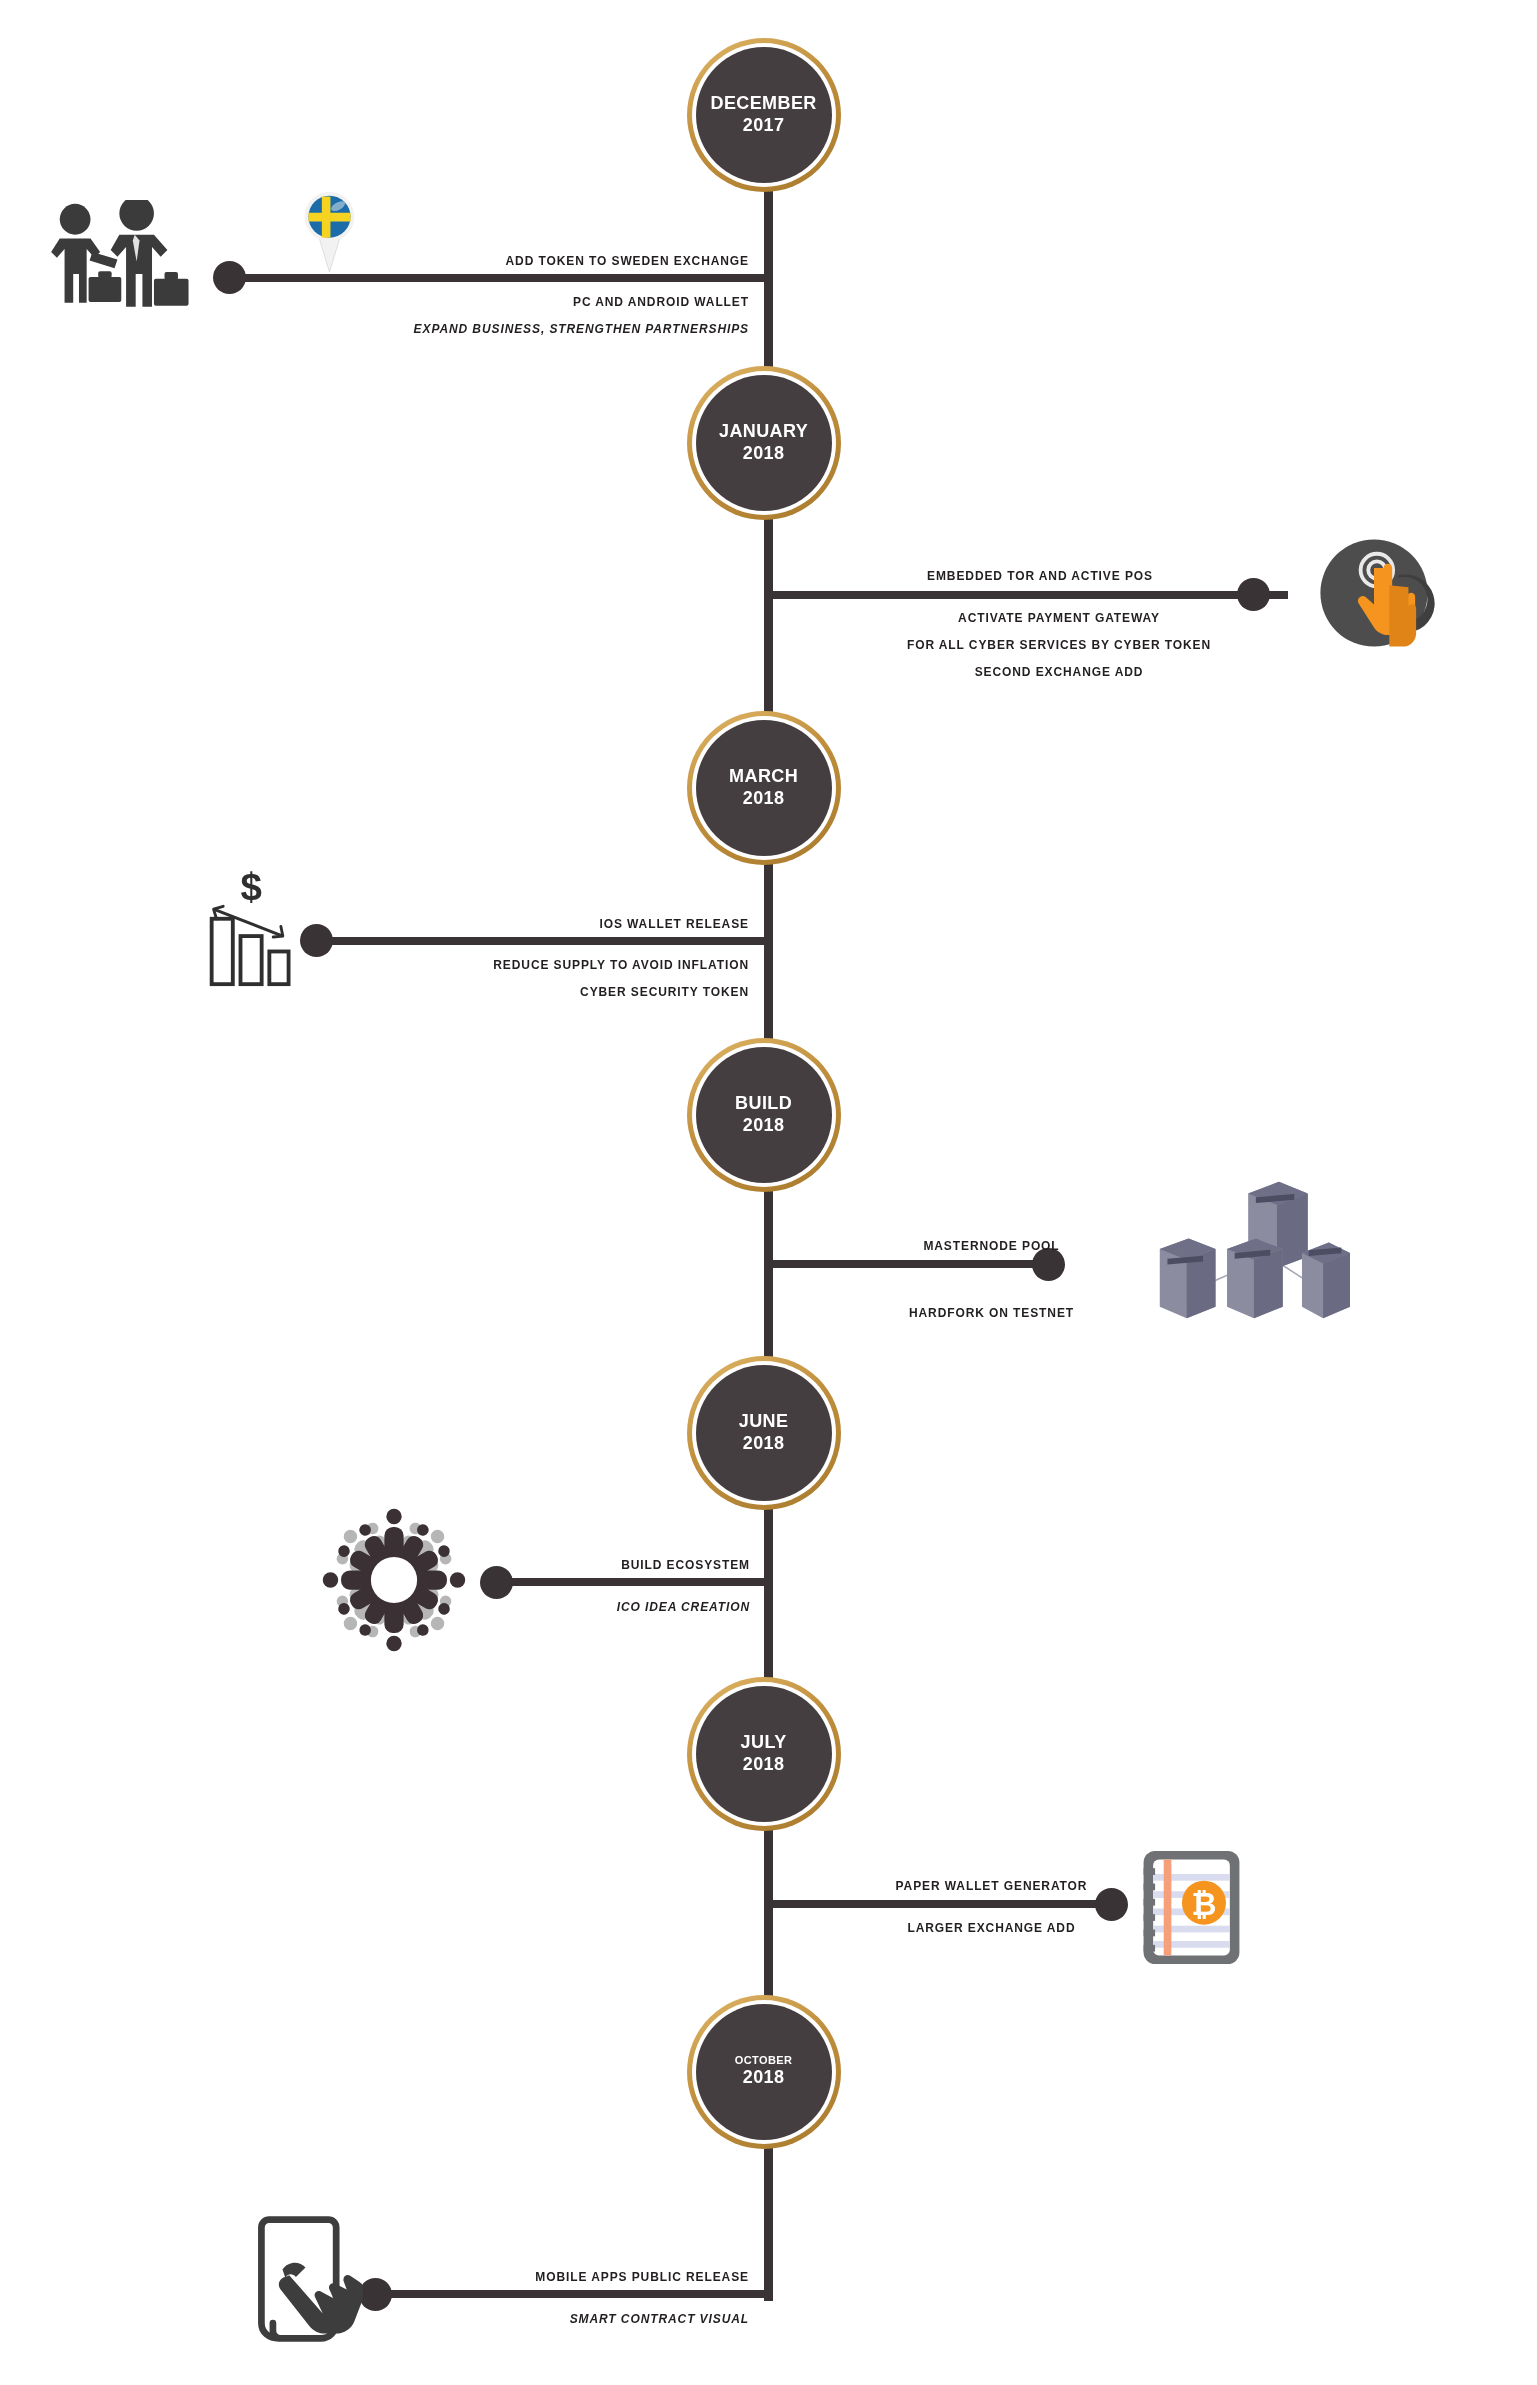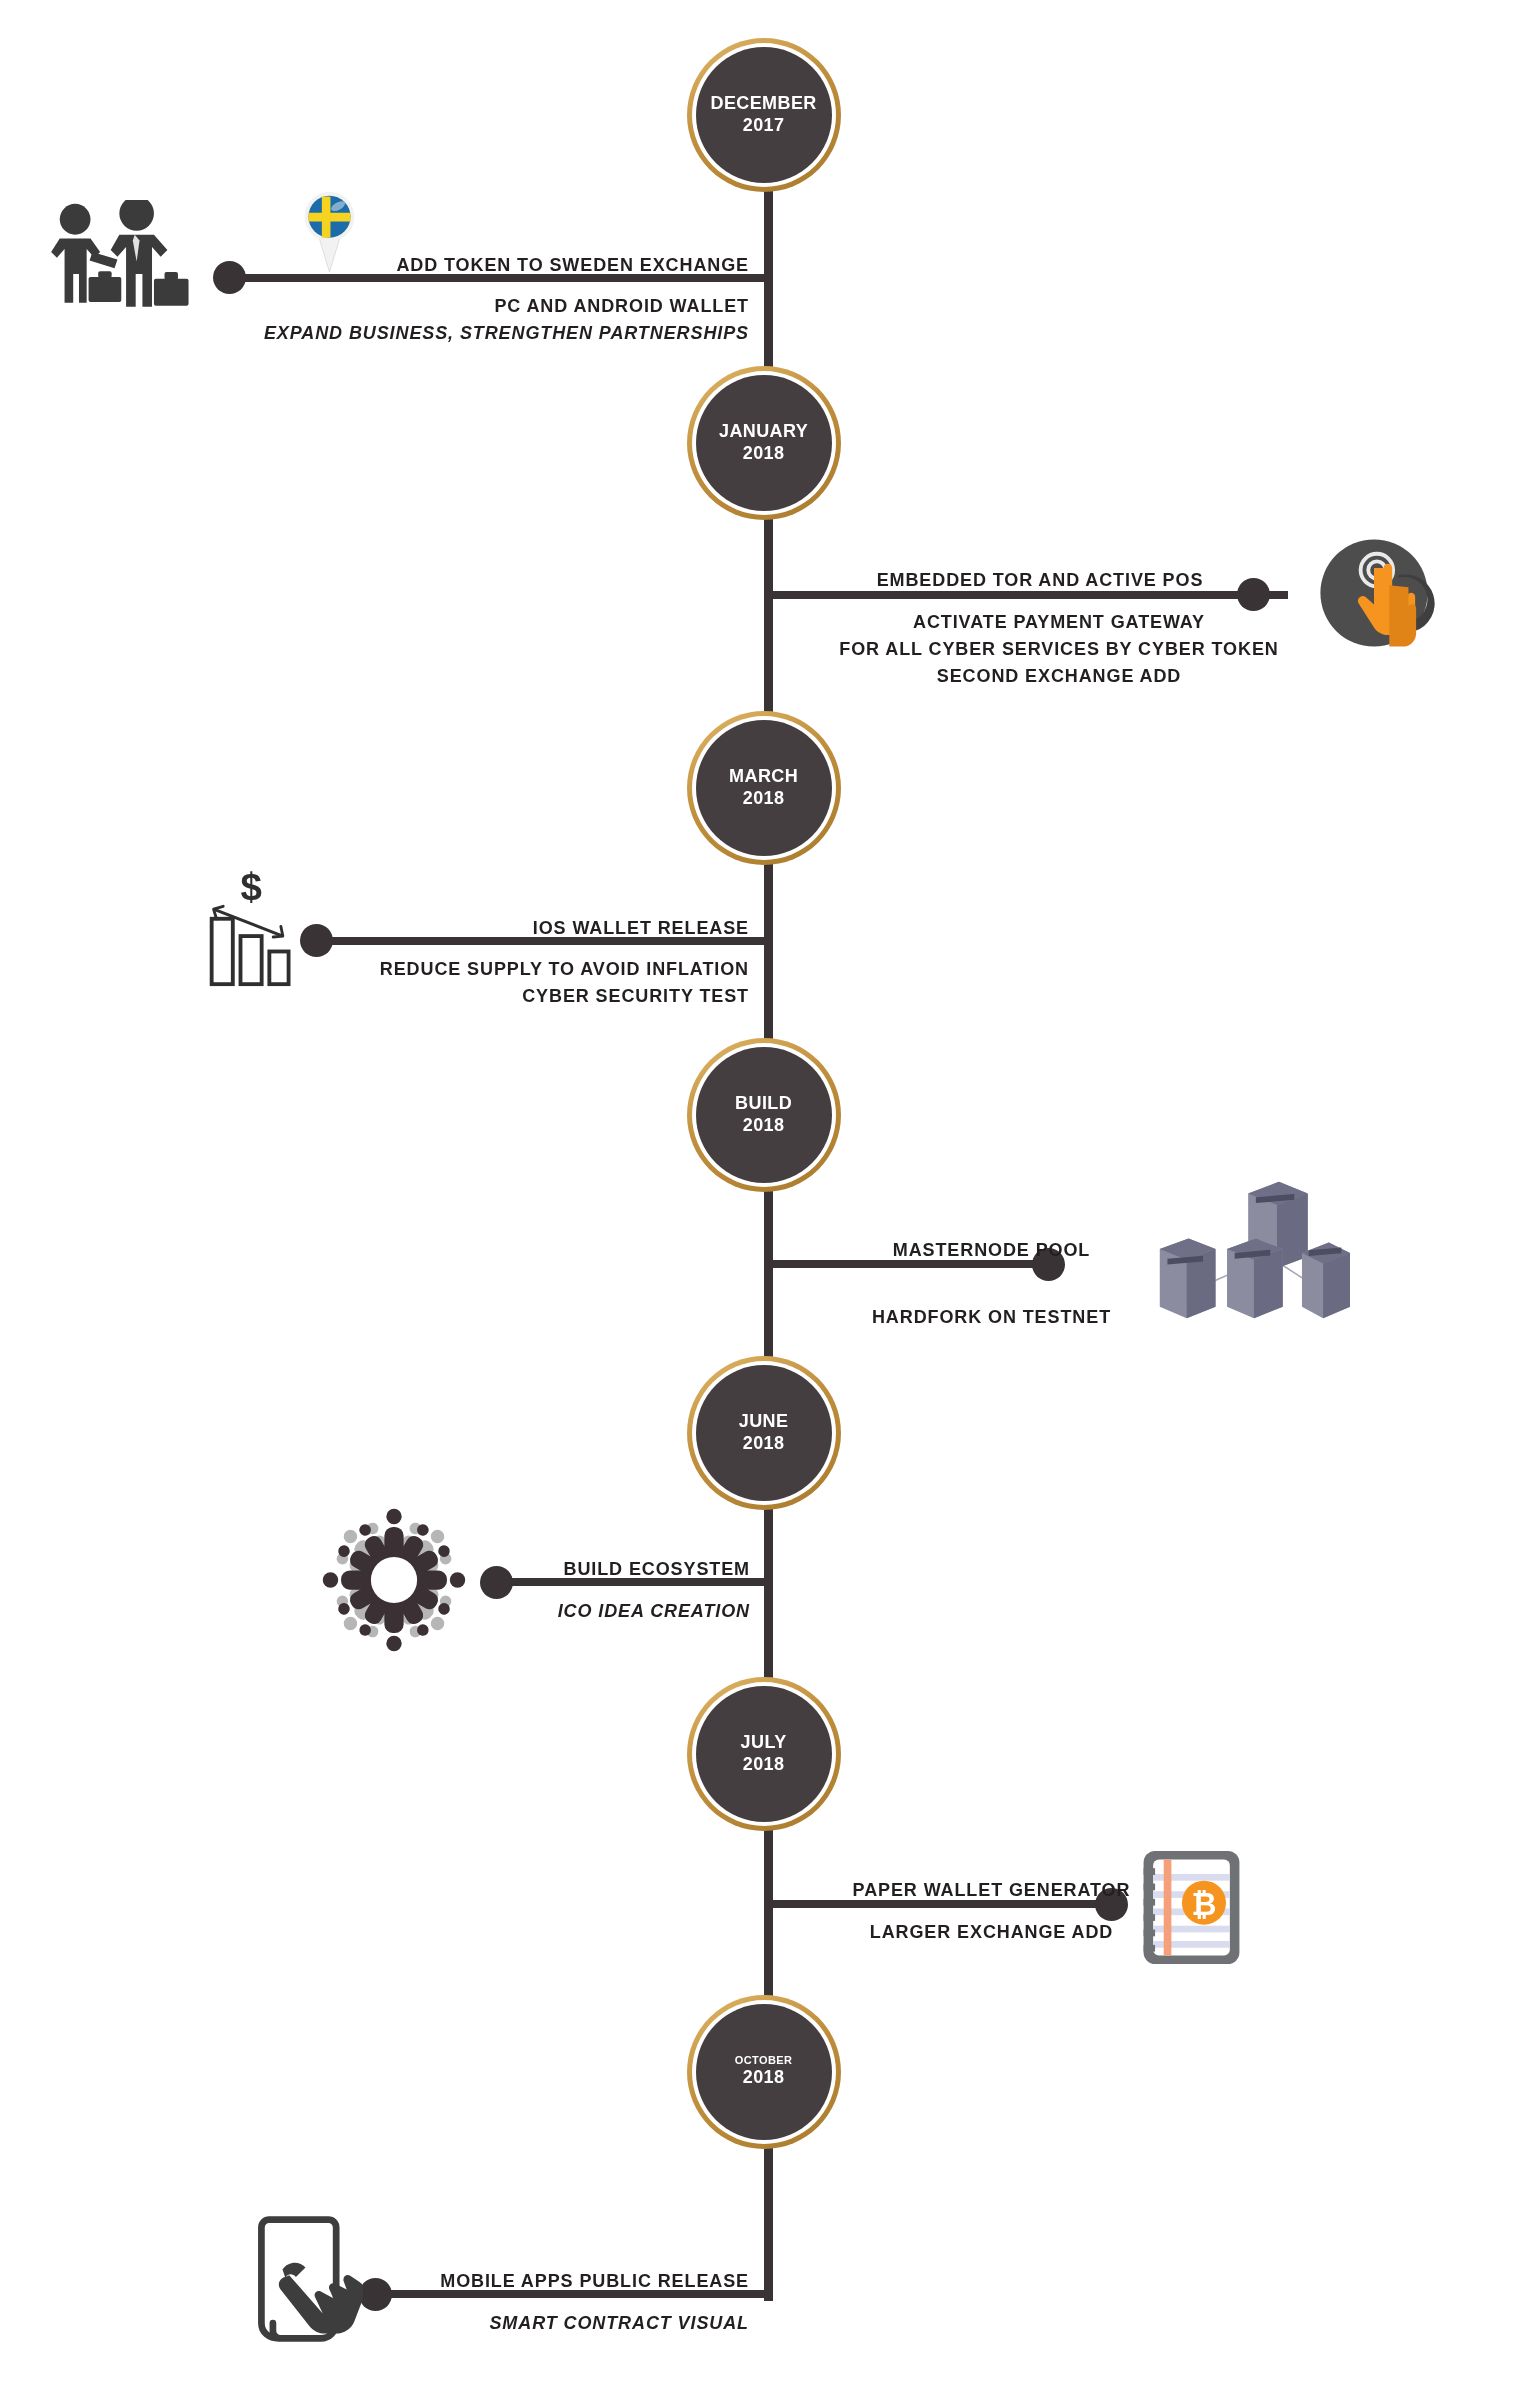--- a/index.html
+++ b/index.html
@@ -78,21 +78,21 @@
     border-radius: 50%;
     background: #3a3336;
     z-index: 4;
   }
 
   
   .txt {
     position: absolute;
     color: #231f20;
     font-weight: bold;
-    font-size: 18px;
+    font-size: 12px;
     letter-spacing: 0.9px;
     line-height: 1.52;
     white-space: pre;
     z-index: 4;
   }
   .txt.right-align { text-align: right; }
   .txt.left-align  { text-align: center; }
 
   
   .icon-box { position: absolute; z-index: 4; }
@@ -211,21 +211,21 @@
         <path d="M86 76 l-10 1 M86 76 l-2 -10" stroke-linecap="round"></path>
       </g>
       <rect x="12" y="58" width="22" height="68" fill="none" stroke="#2f2f2f" stroke-width="4"></rect>
       <rect x="42" y="76" width="22" height="50" fill="none" stroke="#2f2f2f" stroke-width="4"></rect>
       <rect x="72" y="92" width="20" height="34" fill="none" stroke="#2f2f2f" stroke-width="4"></rect>
     </svg>
   </div>
 
   <div class="txt right-align" style="left:346px;top:915px;width:403px;">IOS WALLET RELEASE</div>
   <div class="txt right-align" style="left:317px;top:956px;width:432px;">REDUCE SUPPLY TO AVOID INFLATION</div>
-  <div class="txt right-align" style="left:317px;top:983px;width:432px;">CYBER SECURITY TEST</div>
+  <div class="txt right-align" style="left:317px;top:983px;width:432px;">CYBER SECURITY TOKEN</div>
 
   <div class="node" style="left:687px;top:1038px;">
     <div class="node-white"></div>
     <div class="node-inner">
       <span class="node-month">BUILD</span>
       <span class="node-year">2018</span>
     </div>
   </div>
 
   <div class="branch" style="left:769px;top:1260px;width:274px;"></div>

